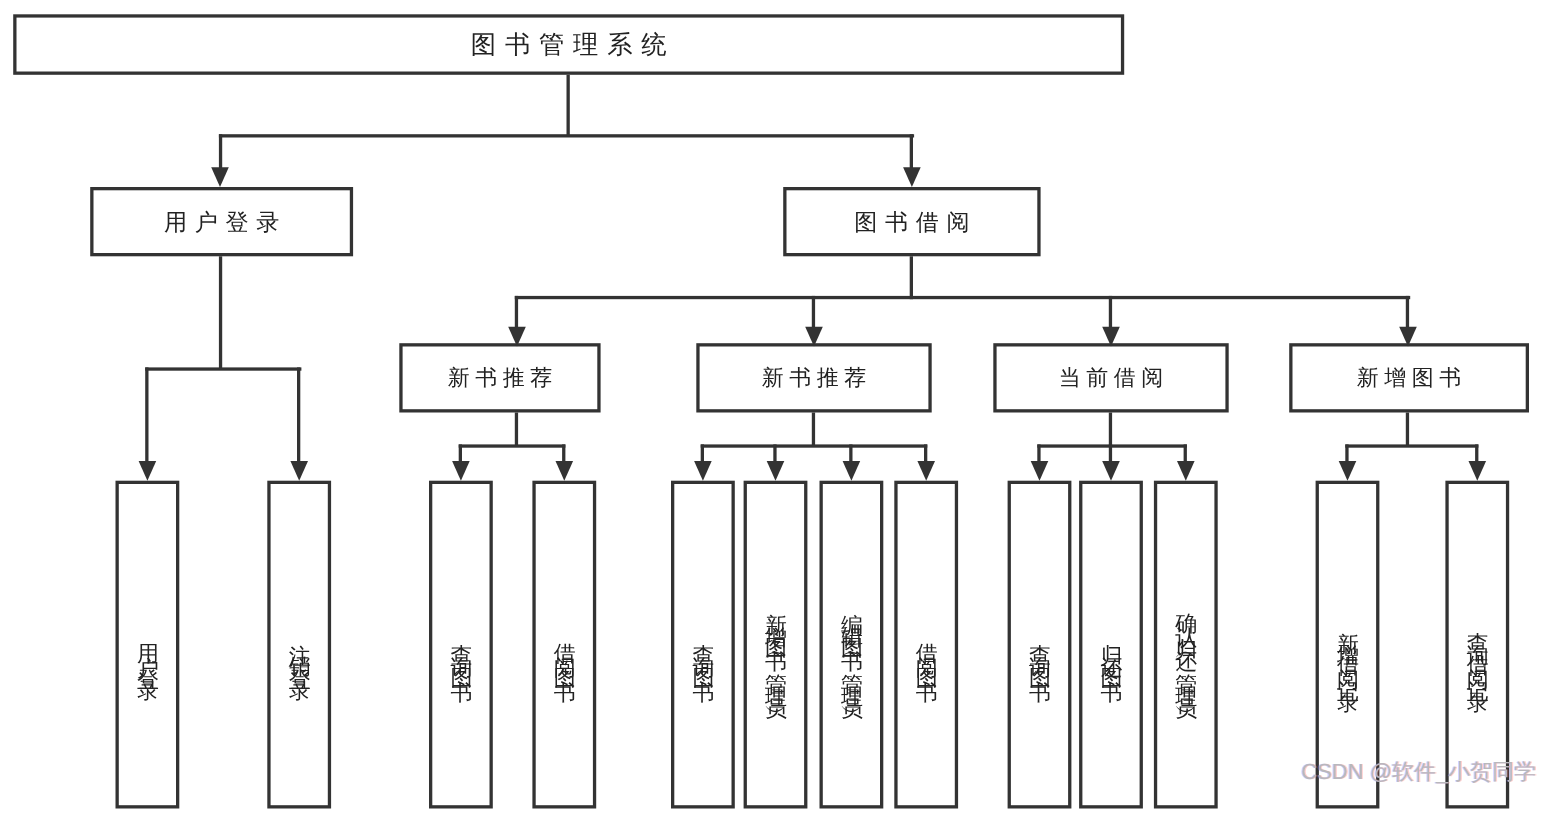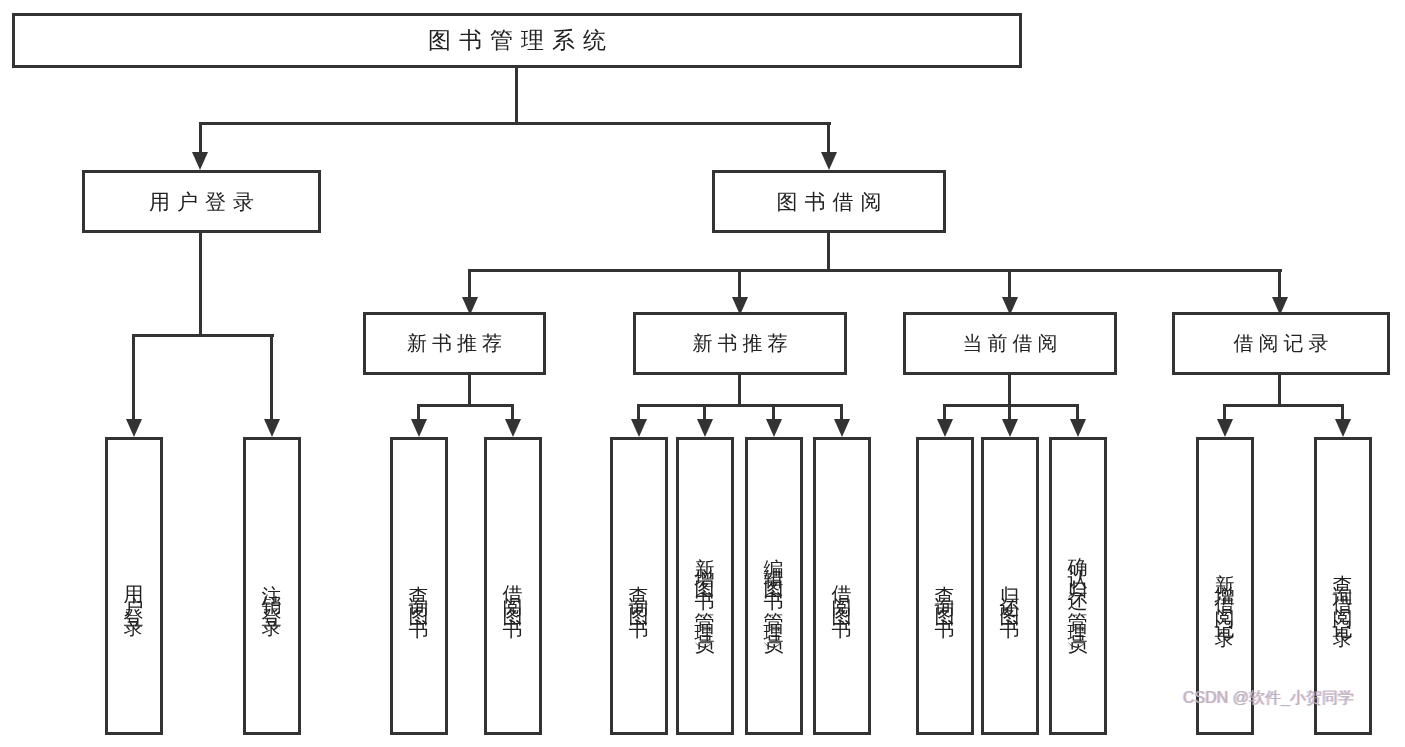--- a/index.html
+++ b/index.html
@@ -37,21 +37,21 @@
   .vl{position:absolute;width:3px;background:var(--line);}
   .hl{position:absolute;height:3px;background:var(--line);}
   .arrow{
     position:absolute;width:0;height:0;
     border-left:8px solid transparent;
     border-right:8px solid transparent;
     border-top:18px solid var(--line);
   }
   .watermark{
     position:absolute;left:1183px;top:688px;
-    font-size:16px;color:var(--wm);z-index:10;
+    font-size:20px;color:var(--wm);z-index:10;
     text-shadow:1px 0 0 rgba(255,120,120,.35),-1px 0 0 rgba(120,120,255,.35);
     white-space:nowrap;
   }
 </style>
 </head>
 <body>
 
 <div class="canvas">
 
   <div class="box root-box" style="left:12px;top:13px;width:1010px;height:55px">
@@ -68,21 +68,21 @@
   <div class="box l3" style="left:363px;top:312px;width:183px;height:63px">
     <span>新书推荐</span>
   </div>
   <div class="box l3" style="left:633px;top:312px;width:214px;height:63px">
     <span>新书推荐</span>
   </div>
   <div class="box l3" style="left:903px;top:312px;width:214px;height:63px">
     <span>当前借阅</span>
   </div>
   <div class="box l3" style="left:1172px;top:312px;width:218px;height:63px">
-    <span>借阅记录</span>
+    <span>新增图书</span>
   </div>
 
   <div class="box leaf" style="left:105px;top:437px;width:58px;height:298px">
     <span>用户登录</span>
   </div>
   <div class="box leaf" style="left:243px;top:437px;width:58px;height:298px">
     <span>注销登录</span>
   </div>
 
   <div class="box leaf" style="left:390px;top:437px;width:58px;height:298px">

